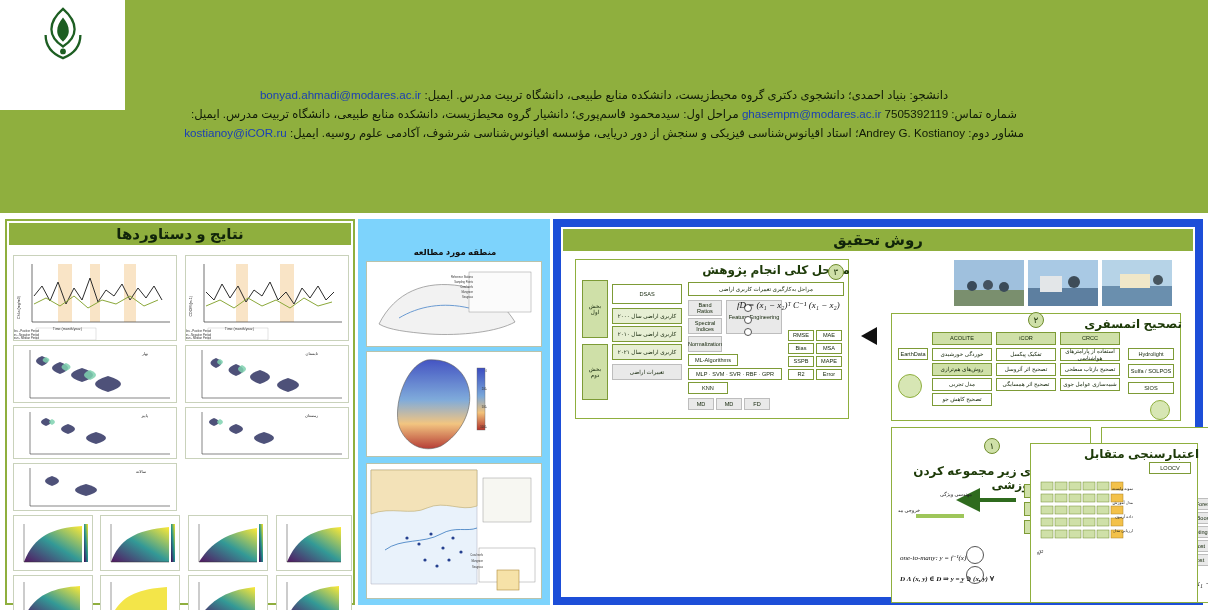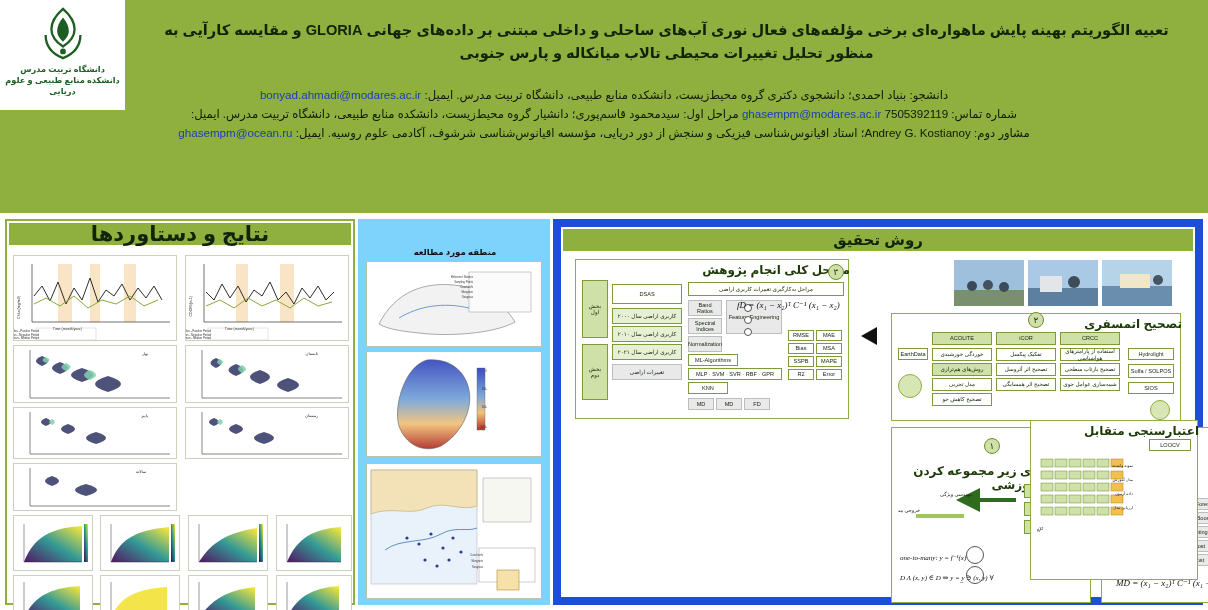--- a/index.html
+++ b/index.html
@@ -54,21 +54,21 @@
     font-weight:bold;
     text-align:center;
     border:2px solid #ffffff;
   }
 
   
   .results {
     position:absolute; top:219px; left:5px; width:350px; height:386px;
     border:2px solid #8faf3e; background:#ffffff;
   }
-  .results .sec-band { height:26px; line-height:22px; font-size:21px; }
+  .results .sec-band { height:26px; line-height:22px; font-size:15px; }
   .plots { position:absolute; top:30px; left:3px; width:344px; height:352px; }
   .plot {
     position:absolute; border:1px solid #c9d2bb; background:#ffffff; overflow:hidden;
   }
 
   
   .study {
     position:absolute; top:219px; left:358px; width:192px; height:386px;
     background:#7dd3fc;
   }
@@ -124,48 +124,43 @@
     position:absolute;border-radius:50%;background:#ffffff;border:1px solid #555;
   }
 </style>
 </head>
 <body>
 
 <div class="poster">
 
   <div class="header">
 
-    <div class="title-band">
-      <h1>تعبیه الگوریتم بهینه پایش ماهواره‌ای برخی مؤلفه‌های فعال نوری آب‌های ساحلی و داخلی مبتنی بر داده‌های جهانی GLORIA و مقایسه کارآیی به منظور تحلیل تغییرات محیطی تالاب میانکاله و پارس جنوبی</h1>
-    </div>
 
     <div class="logo-box">
       <svg class="logo-mark" viewBox="0 0 60 58">
         <path d="M30 3 C22 10 18 16 18 24 C18 33 24 38 30 42 C36 38 42 33 42 24 C42 16 38 10 30 3 Z" fill="none" stroke="#1d5e22" stroke-width="2.4"></path>
         <path d="M30 12 C26 17 24 21 24 26 C24 31 27 34 30 37 C33 34 36 31 36 26 C36 21 34 17 30 12 Z" fill="#1d5e22"></path>
         <path d="M12 30 C12 42 20 50 30 54 C40 50 48 42 48 30" fill="none" stroke="#1d5e22" stroke-width="2.4"></path>
         <circle cx="30" cy="47" r="3" fill="#1d5e22"></circle>
       </svg>
-      <div class="logo-text" style="white-space:pre-line">دانشگاه تربیت مدرس
-دانشکده منابع طبیعی و علوم دریایی</div>
     </div>
 
     <div class="people">
       <div class="person-line">
         <span>دانشجو: بنیاد احمدی؛ دانشجوی دکتری گروه محیط‌زیست، دانشکده منابع طبیعی، دانشگاه تربیت مدرس. ایمیل:</span>
         <span class="mail">bonyad.ahmadi@modares.ac.ir</span>
       </div>
       <div class="person-line">
         <span>شماره تماس: 7505392119</span>
         <span class="mail">ghasempm@modares.ac.ir</span>
         <span>مراحل اول: سیدمحمود قاسم‌پوری؛ دانشیار گروه محیط‌زیست، دانشکده منابع طبیعی، دانشگاه تربیت مدرس. ایمیل:</span>
       </div>
       <div class="person-line">
         <span>مشاور دوم: Andrey G. Kostianoy؛ استاد اقیانوس‌شناسی فیزیکی و سنجش از دور دریایی، مؤسسه اقیانوس‌شناسی شرشوف، آکادمی علوم روسیه. ایمیل:</span>
-        <span class="mail">ghasempm@ocean.ru</span>
+        <span class="mail">kostianoy@iCOR.ru</span>
       </div>
     </div>
   </div>
 
   <div class="results">
     <div class="sec-band">نتایج و دستاوردها</div>
     <div class="plots">
 
       <div class="plot" style="left:3px; top:4px; width:164px; height:86px;">
         <svg width="164" height="86" viewBox="0 0 164 86">
@@ -556,21 +551,21 @@
             </marker>
           </defs>
         <text x="74" y="14" font-size="5" fill="#222">مهندسی ویژگی</text>
         <text x="22" y="30" font-size="5" fill="#222">خروجی مدل</text>
       </svg>
 
       <div class="nnode" style="left:74px; top:118px; width:18px; height:18px;"></div>
       <div class="nnode" style="left:74px; top:138px; width:18px; height:18px;"></div>
 
       <div class="formula" style="left:8px; top:126px; font-size:7px;">one-to-many:   y = f⁻¹(x)</div>
-      <div class="formula" style="left:8px; top:146px; font-size:7px;">∀ (x, y) ∈ D  Λ (x, y) ∈ D ⇒ y = y̲</div>
+      <div class="formula" style="left:8px; top:146px; font-size:7px;font-weight:bold;">∀ (x, y) ∈ D  Λ (x, y) ∈ D ⇒ y = y̲</div>
     </div>
 
     <div class="sub-box" style="left:540px; top:200px; width:210px; height:176px;">
       <div class="sub-title" style="left:0; top:4px; width:210px;">مهندسی ویژگی</div>
 
       <div class="tile gray" style="left:56px; top:70px; width:70px; height:12px;">RandomForest</div>
       <div class="tile gray" style="left:56px; top:84px; width:70px; height:12px;">GradientBoost</div>
       <div class="tile gray" style="left:56px; top:98px; width:70px; height:12px;">SVM Voting</div>
       <div class="tile gray" style="left:56px; top:112px; width:70px; height:12px;">AdaBoost</div>
       <div class="tile gray" style="left:56px; top:126px; width:70px; height:12px;">XGBoost</div>
@@ -582,21 +577,21 @@
       <div class="formula" style="left:14px; top:150px;">MD = (x₁ − x₂)ᵀ C⁻¹ (x₁ − x₂)</div>
     </div>
 
     <div class="sub-box" style="left:760px; top:200px; width:0; height:0; border:none;"></div>
 
     <div class="sub-box" style="left:760px; top:200px; width:0; height:0; border:none;"></div>
 
     <div class="sub-box" style="left:756px; top:200px; width:0; height:0; border:none;"></div>
   </div>
 
-  <div class="sub-box" style="position:absolute; left:1030px; top:420px; width:168px; height:160px;">
+  <div class="sub-box" style="position:absolute; left:1030px; top:443px; width:168px; height:160px;">
     <div class="sub-title" style="left:0; top:3px; width:168px;">اعتبارسنجی متقابل</div>
     <div class="tile w" style="left:118px; top:18px; width:42px; height:12px;">LOOCV</div>
     <svg style="position:absolute; left:6px; top:34px;" width="156" height="100" viewBox="0 0 156 100">
       <g>
         <g fill="#cfe0a8" stroke="#6f8d2d" stroke-width=".5">
           <rect x="4" y="4" width="12" height="8"></rect>
             <rect x="18" y="4" width="12" height="8"></rect>
             <rect x="32" y="4" width="12" height="8"></rect>
             <rect x="46" y="4" width="12" height="8"></rect>
             <rect x="60" y="4" width="12" height="8"></rect>

